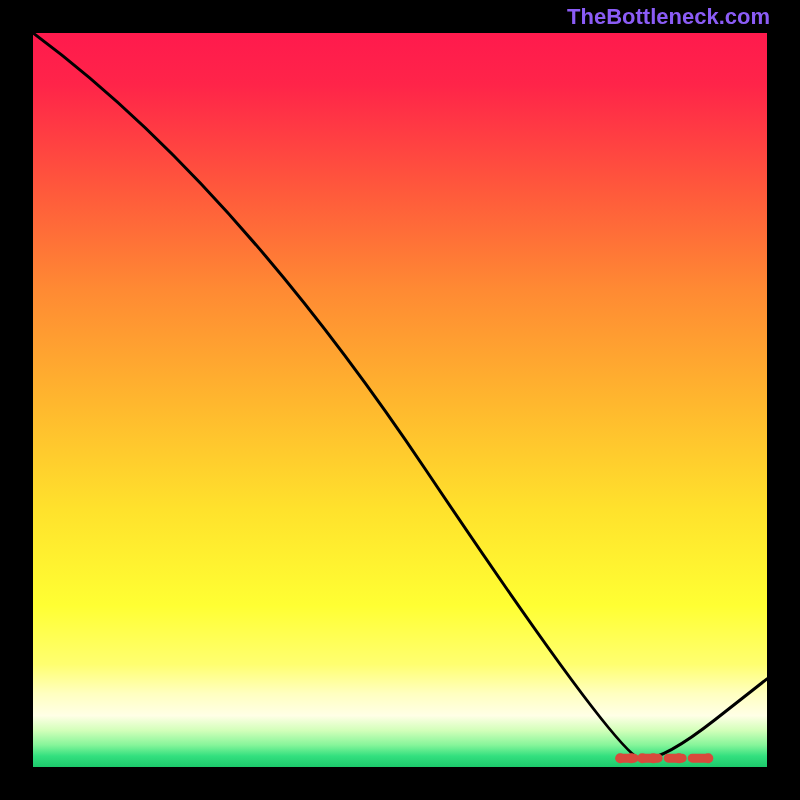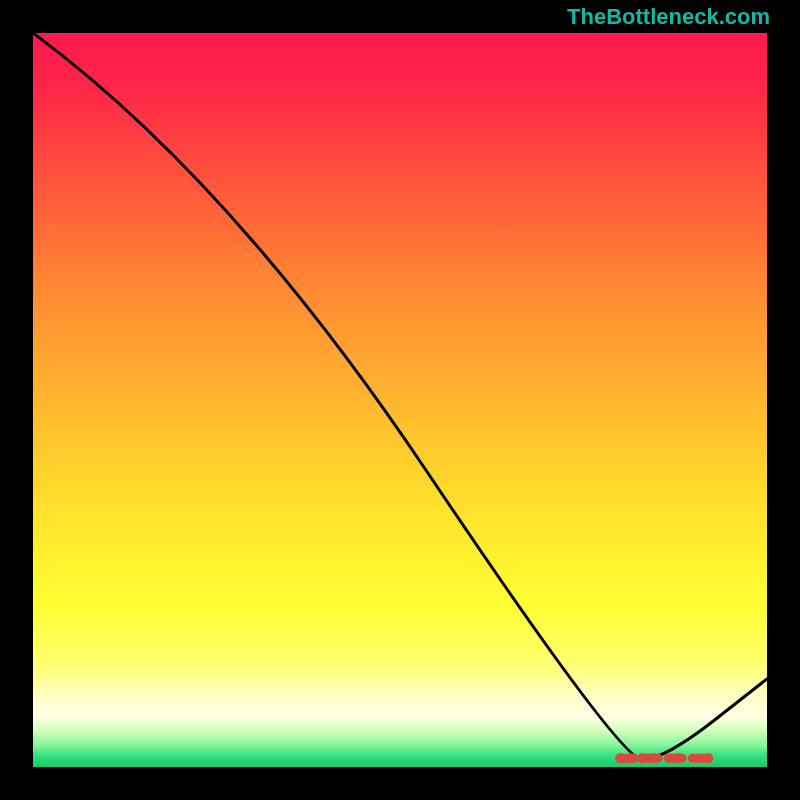--- a/index.html
+++ b/index.html
@@ -31,21 +31,21 @@
     display: block;
     width: 100%;
     height: 100%;
   }
   .attribution {
     position: absolute;
     top: 4px;
     right: 30px;
     font-size: 22px;
     font-weight: bold;
-    color: #14b8a6;
+    color: #8b5cf6;
     letter-spacing: 0px;
     user-select: none;
   }
 </style>
 </head>
 <body>
 
 <div class="frame">
 
   <div class="attribution">TheBottleneck.com</div>

